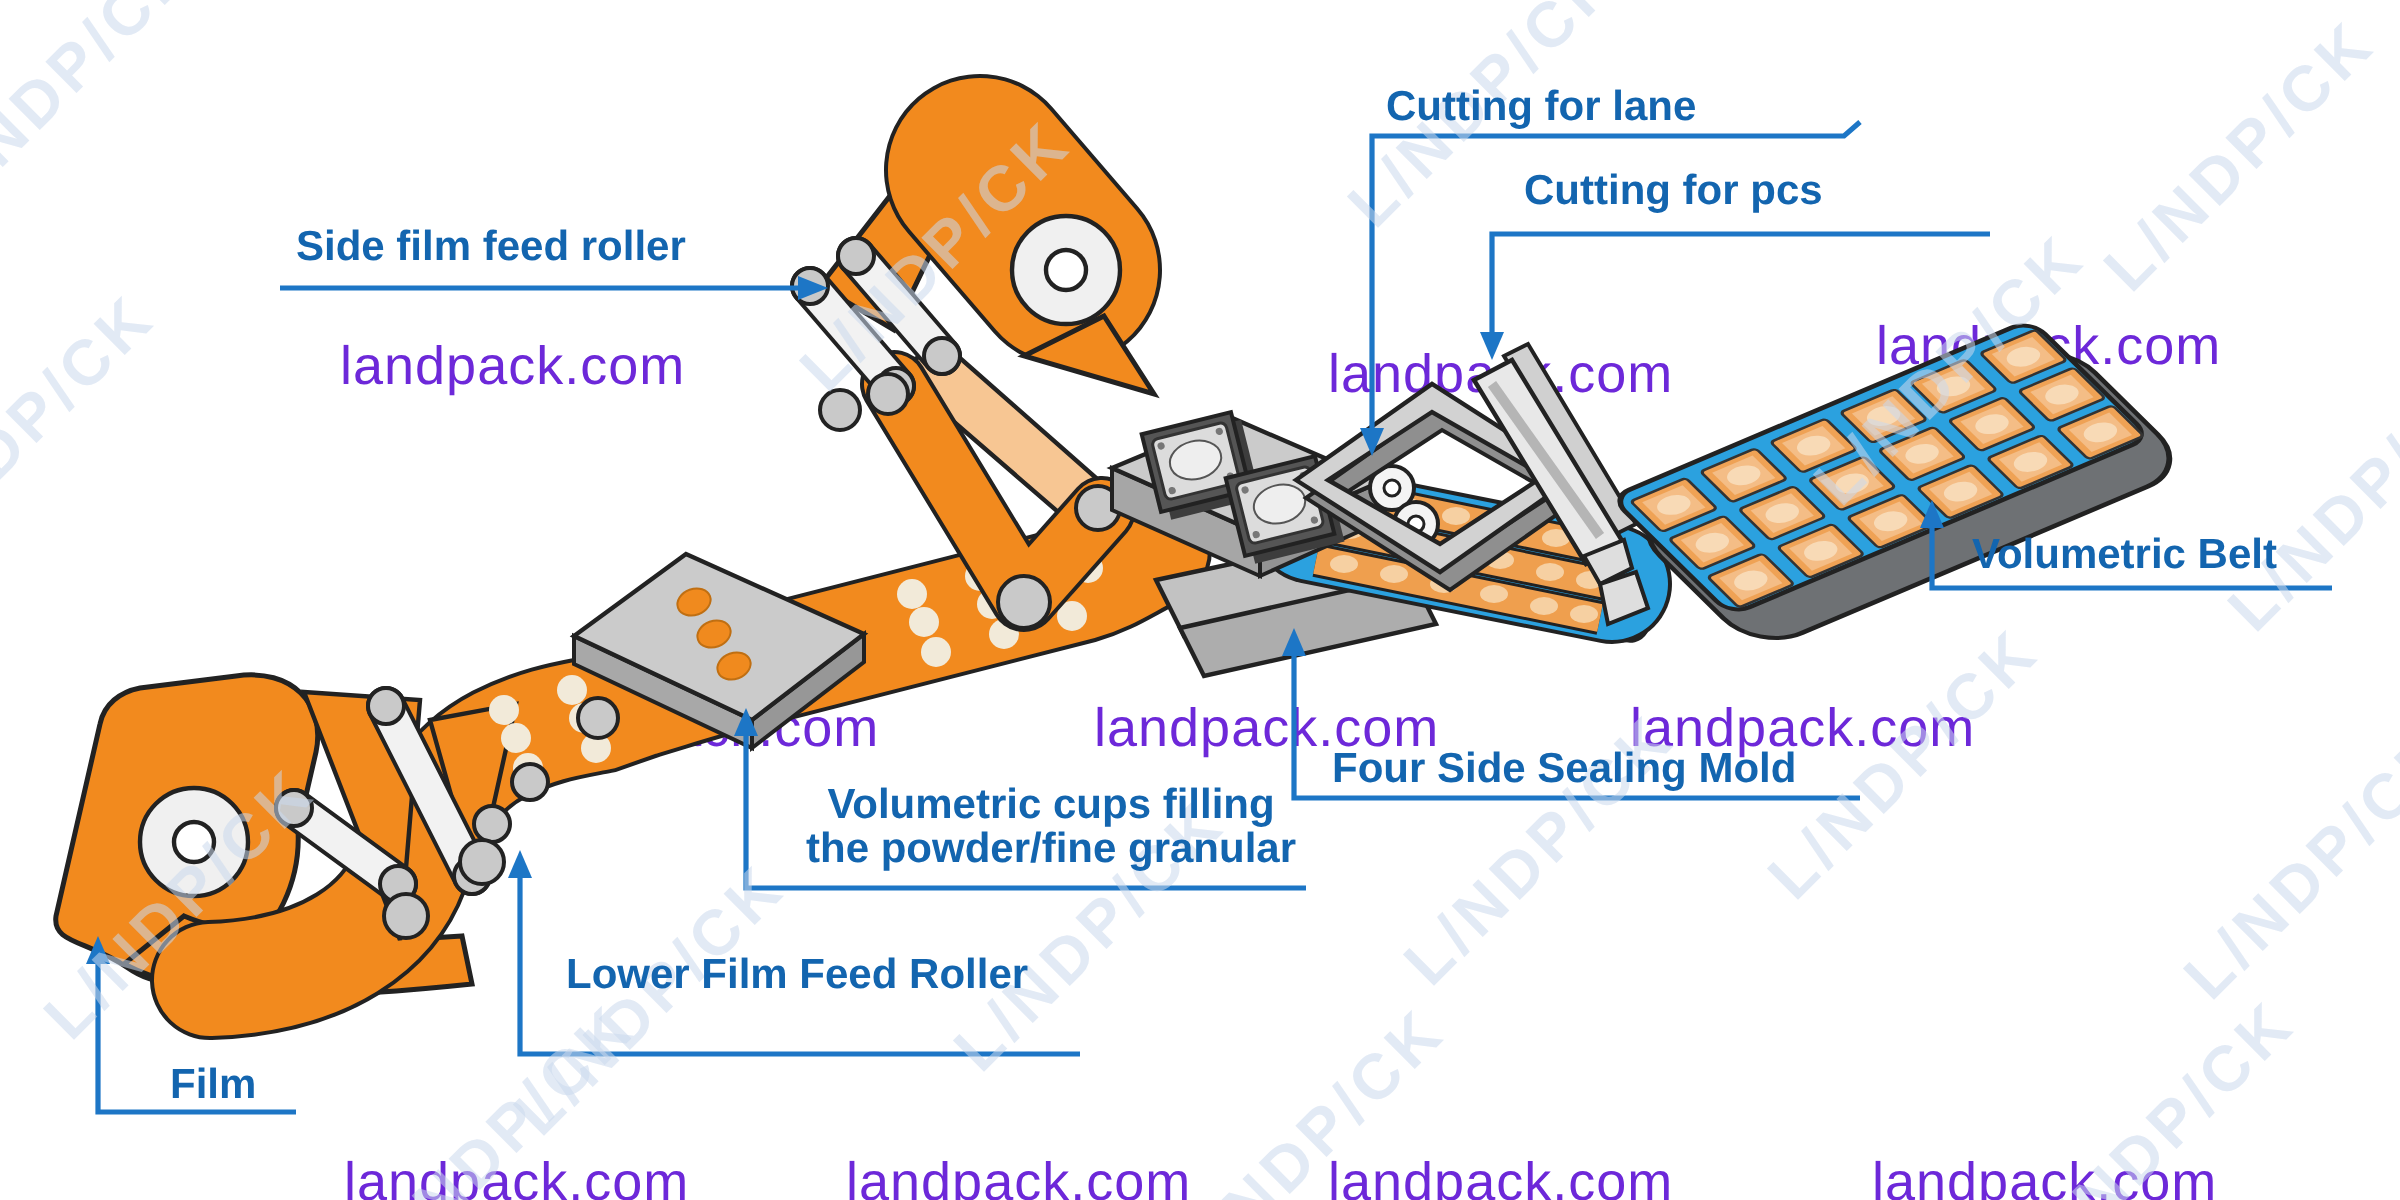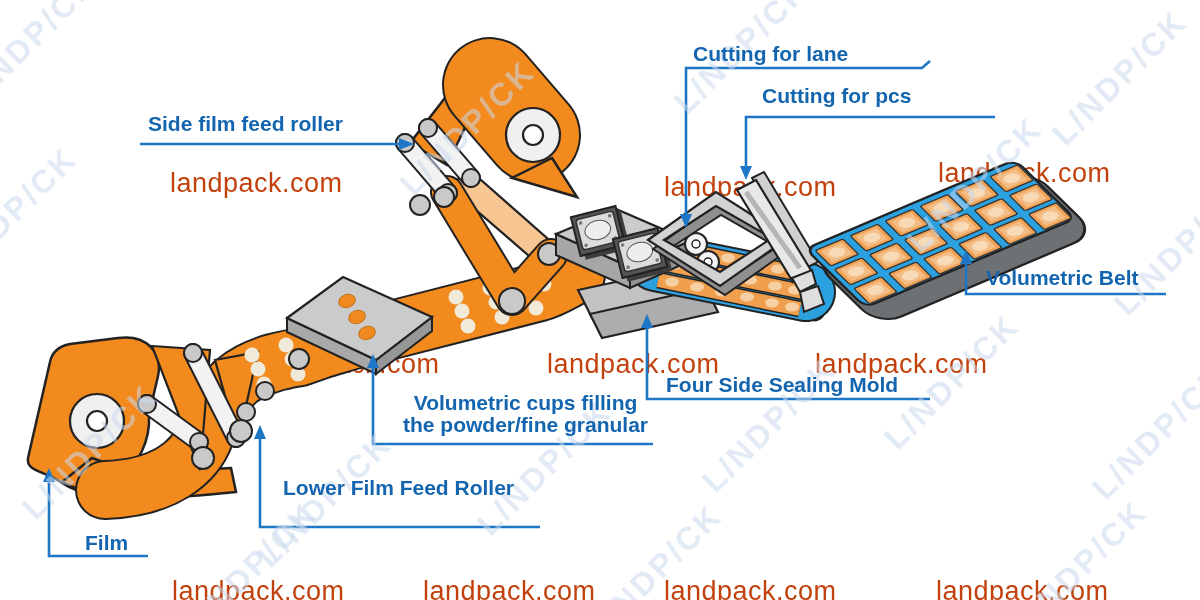--- a/index.html
+++ b/index.html
@@ -1,21 +1,21 @@
 <!DOCTYPE html>
 <html><head>
 <meta charset="utf-8">
 <style>
   html,body{margin:0;padding:0;}
   body{width:1200px;height:600px;position:relative;overflow:hidden;background:#ffffff;
        font-family:"Liberation Sans",sans-serif;}
   .layer{position:absolute;inset:0;}
   #svg-layer{z-index:2;}
   .wm-gray{position:absolute;z-index:1;font:400 27px "Liberation Sans",sans-serif;
-           color:#c2410c;letter-spacing:.5px;white-space:nowrap;pointer-events:none;}
+           color:#6d28d9;letter-spacing:.5px;white-space:nowrap;pointer-events:none;}
   .wm-brand{position:absolute;z-index:3;font:700 32px "Liberation Sans",sans-serif;
             color:rgba(202,217,236,0.55);letter-spacing:3px;white-space:nowrap;
             transform:translate(-50%,-50%) rotate(-45deg);pointer-events:none;}
   .lbl{position:absolute;z-index:5;font:700 21px "Liberation Sans",sans-serif;
        color:#1365af;white-space:nowrap;text-align:center;}
   .lbl2{line-height:22px;}
 </style>
 </head>
 <body>
 

